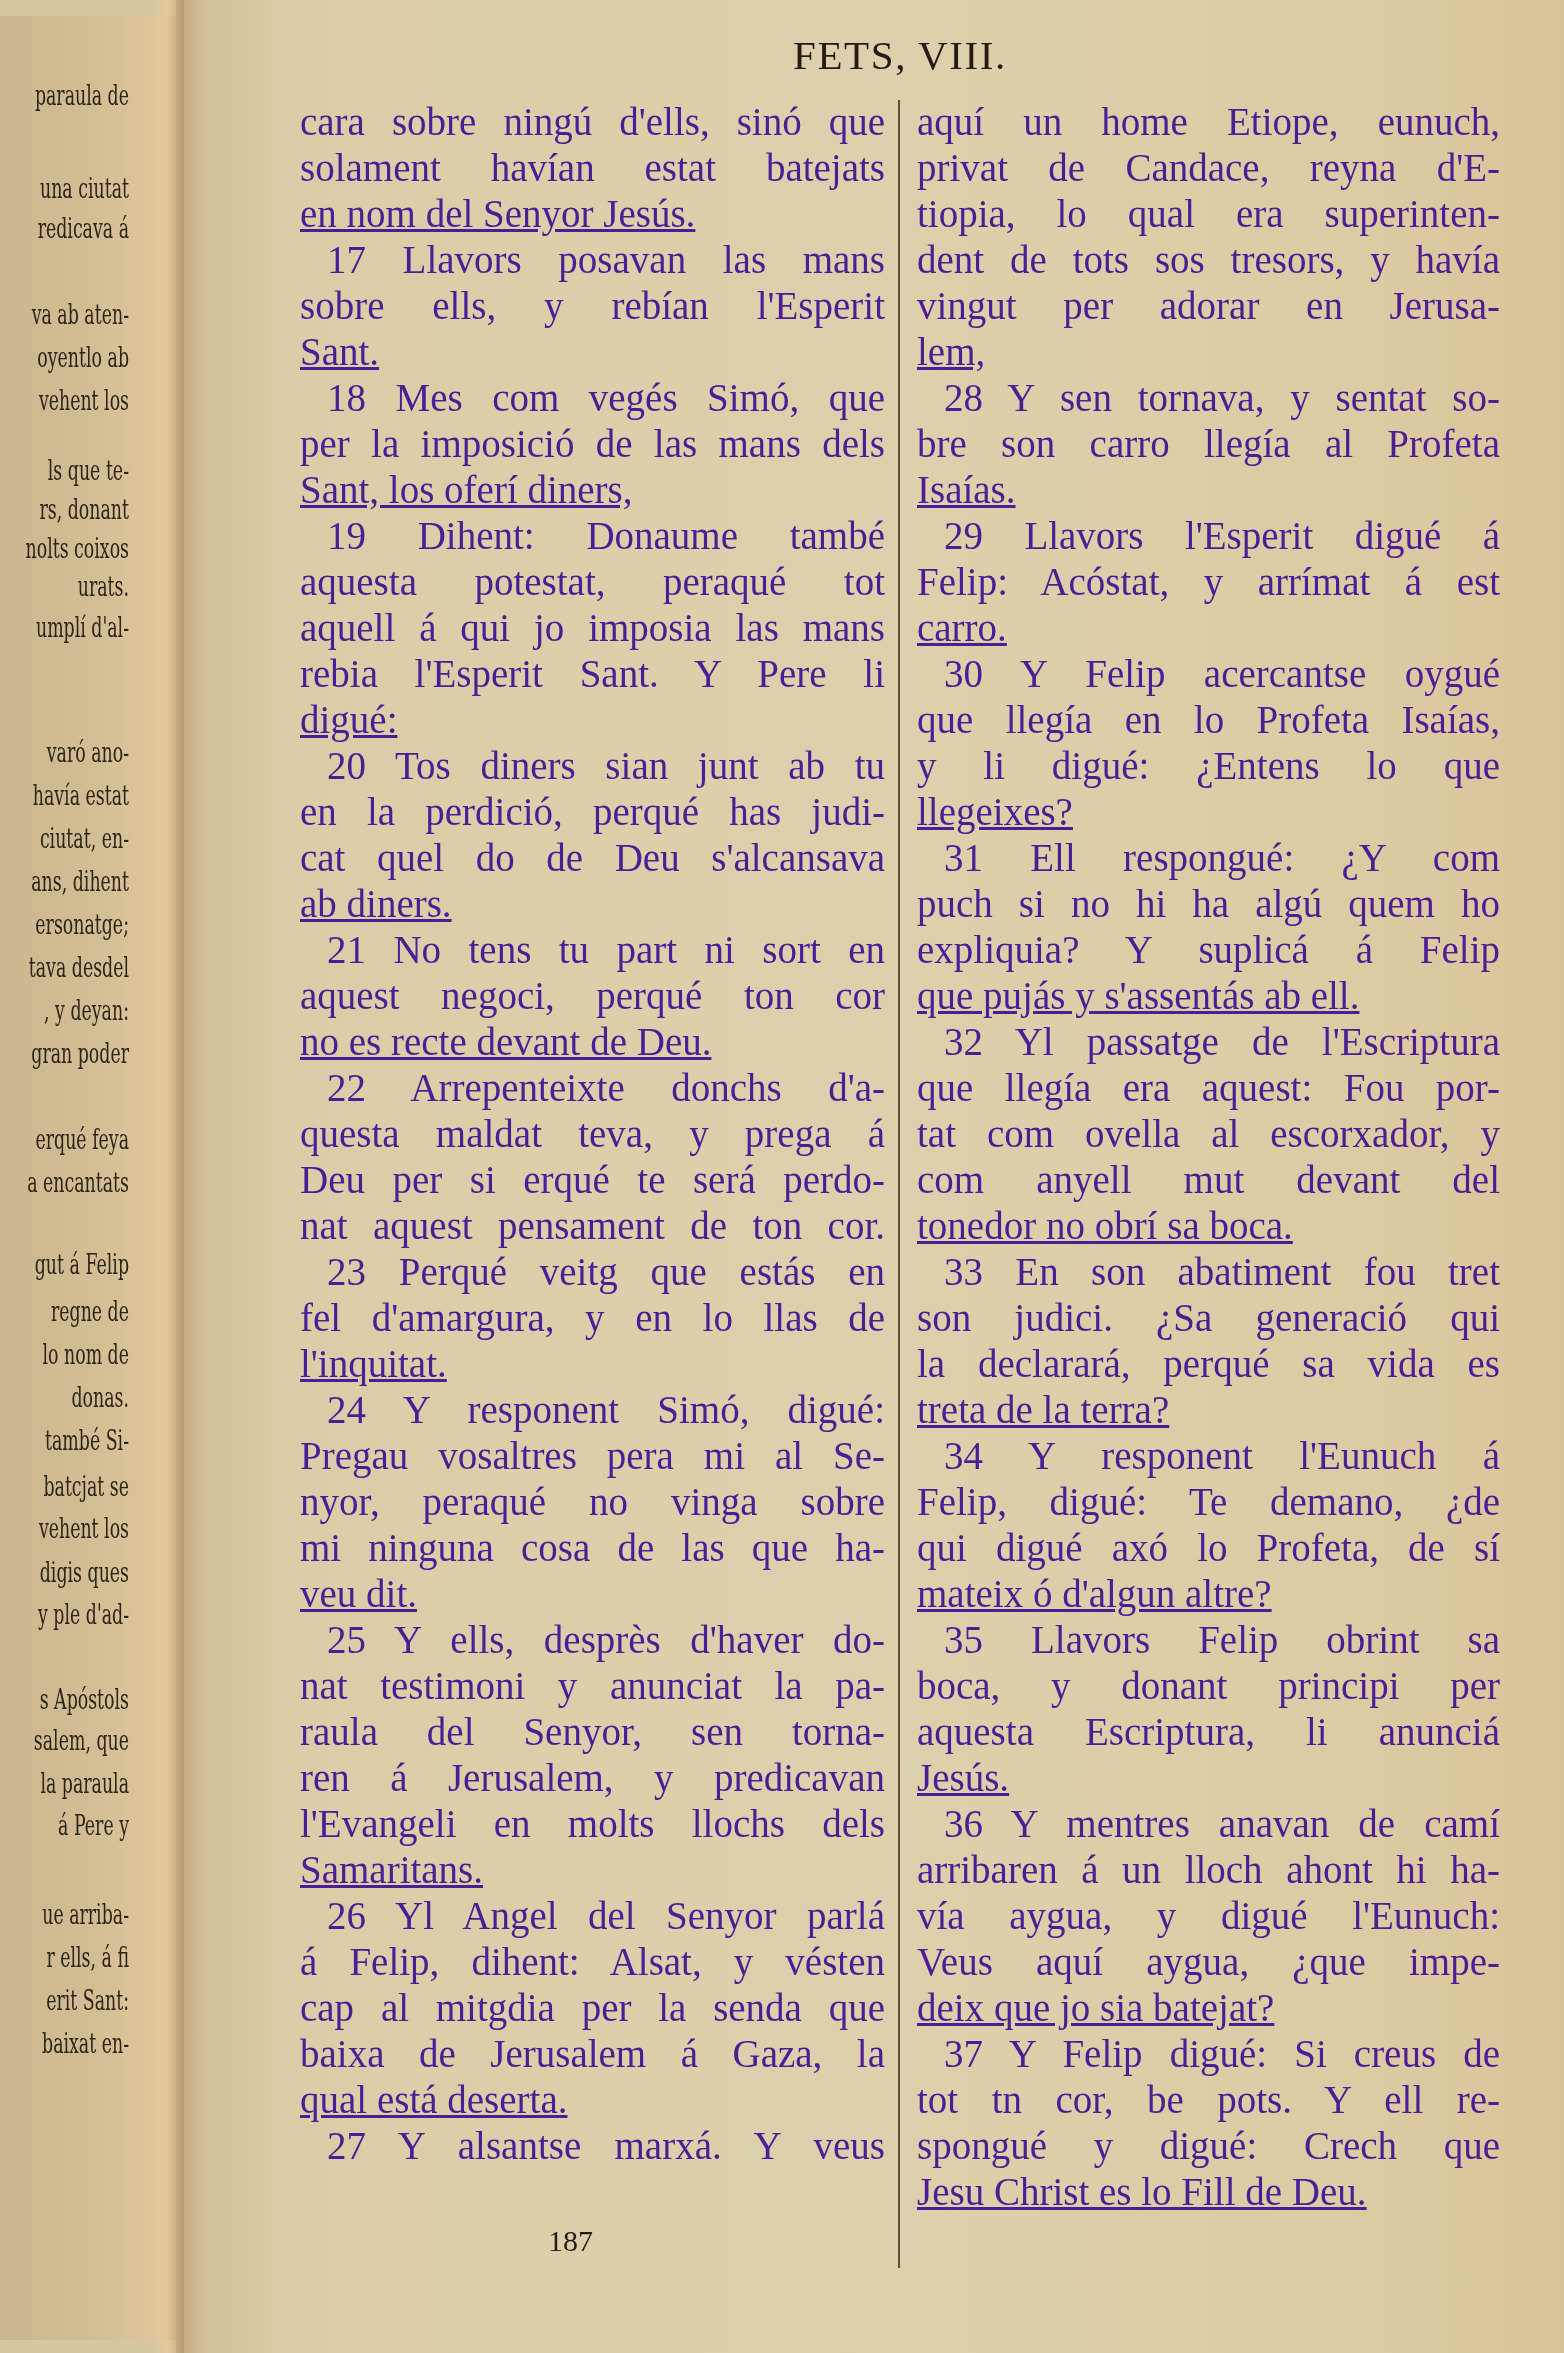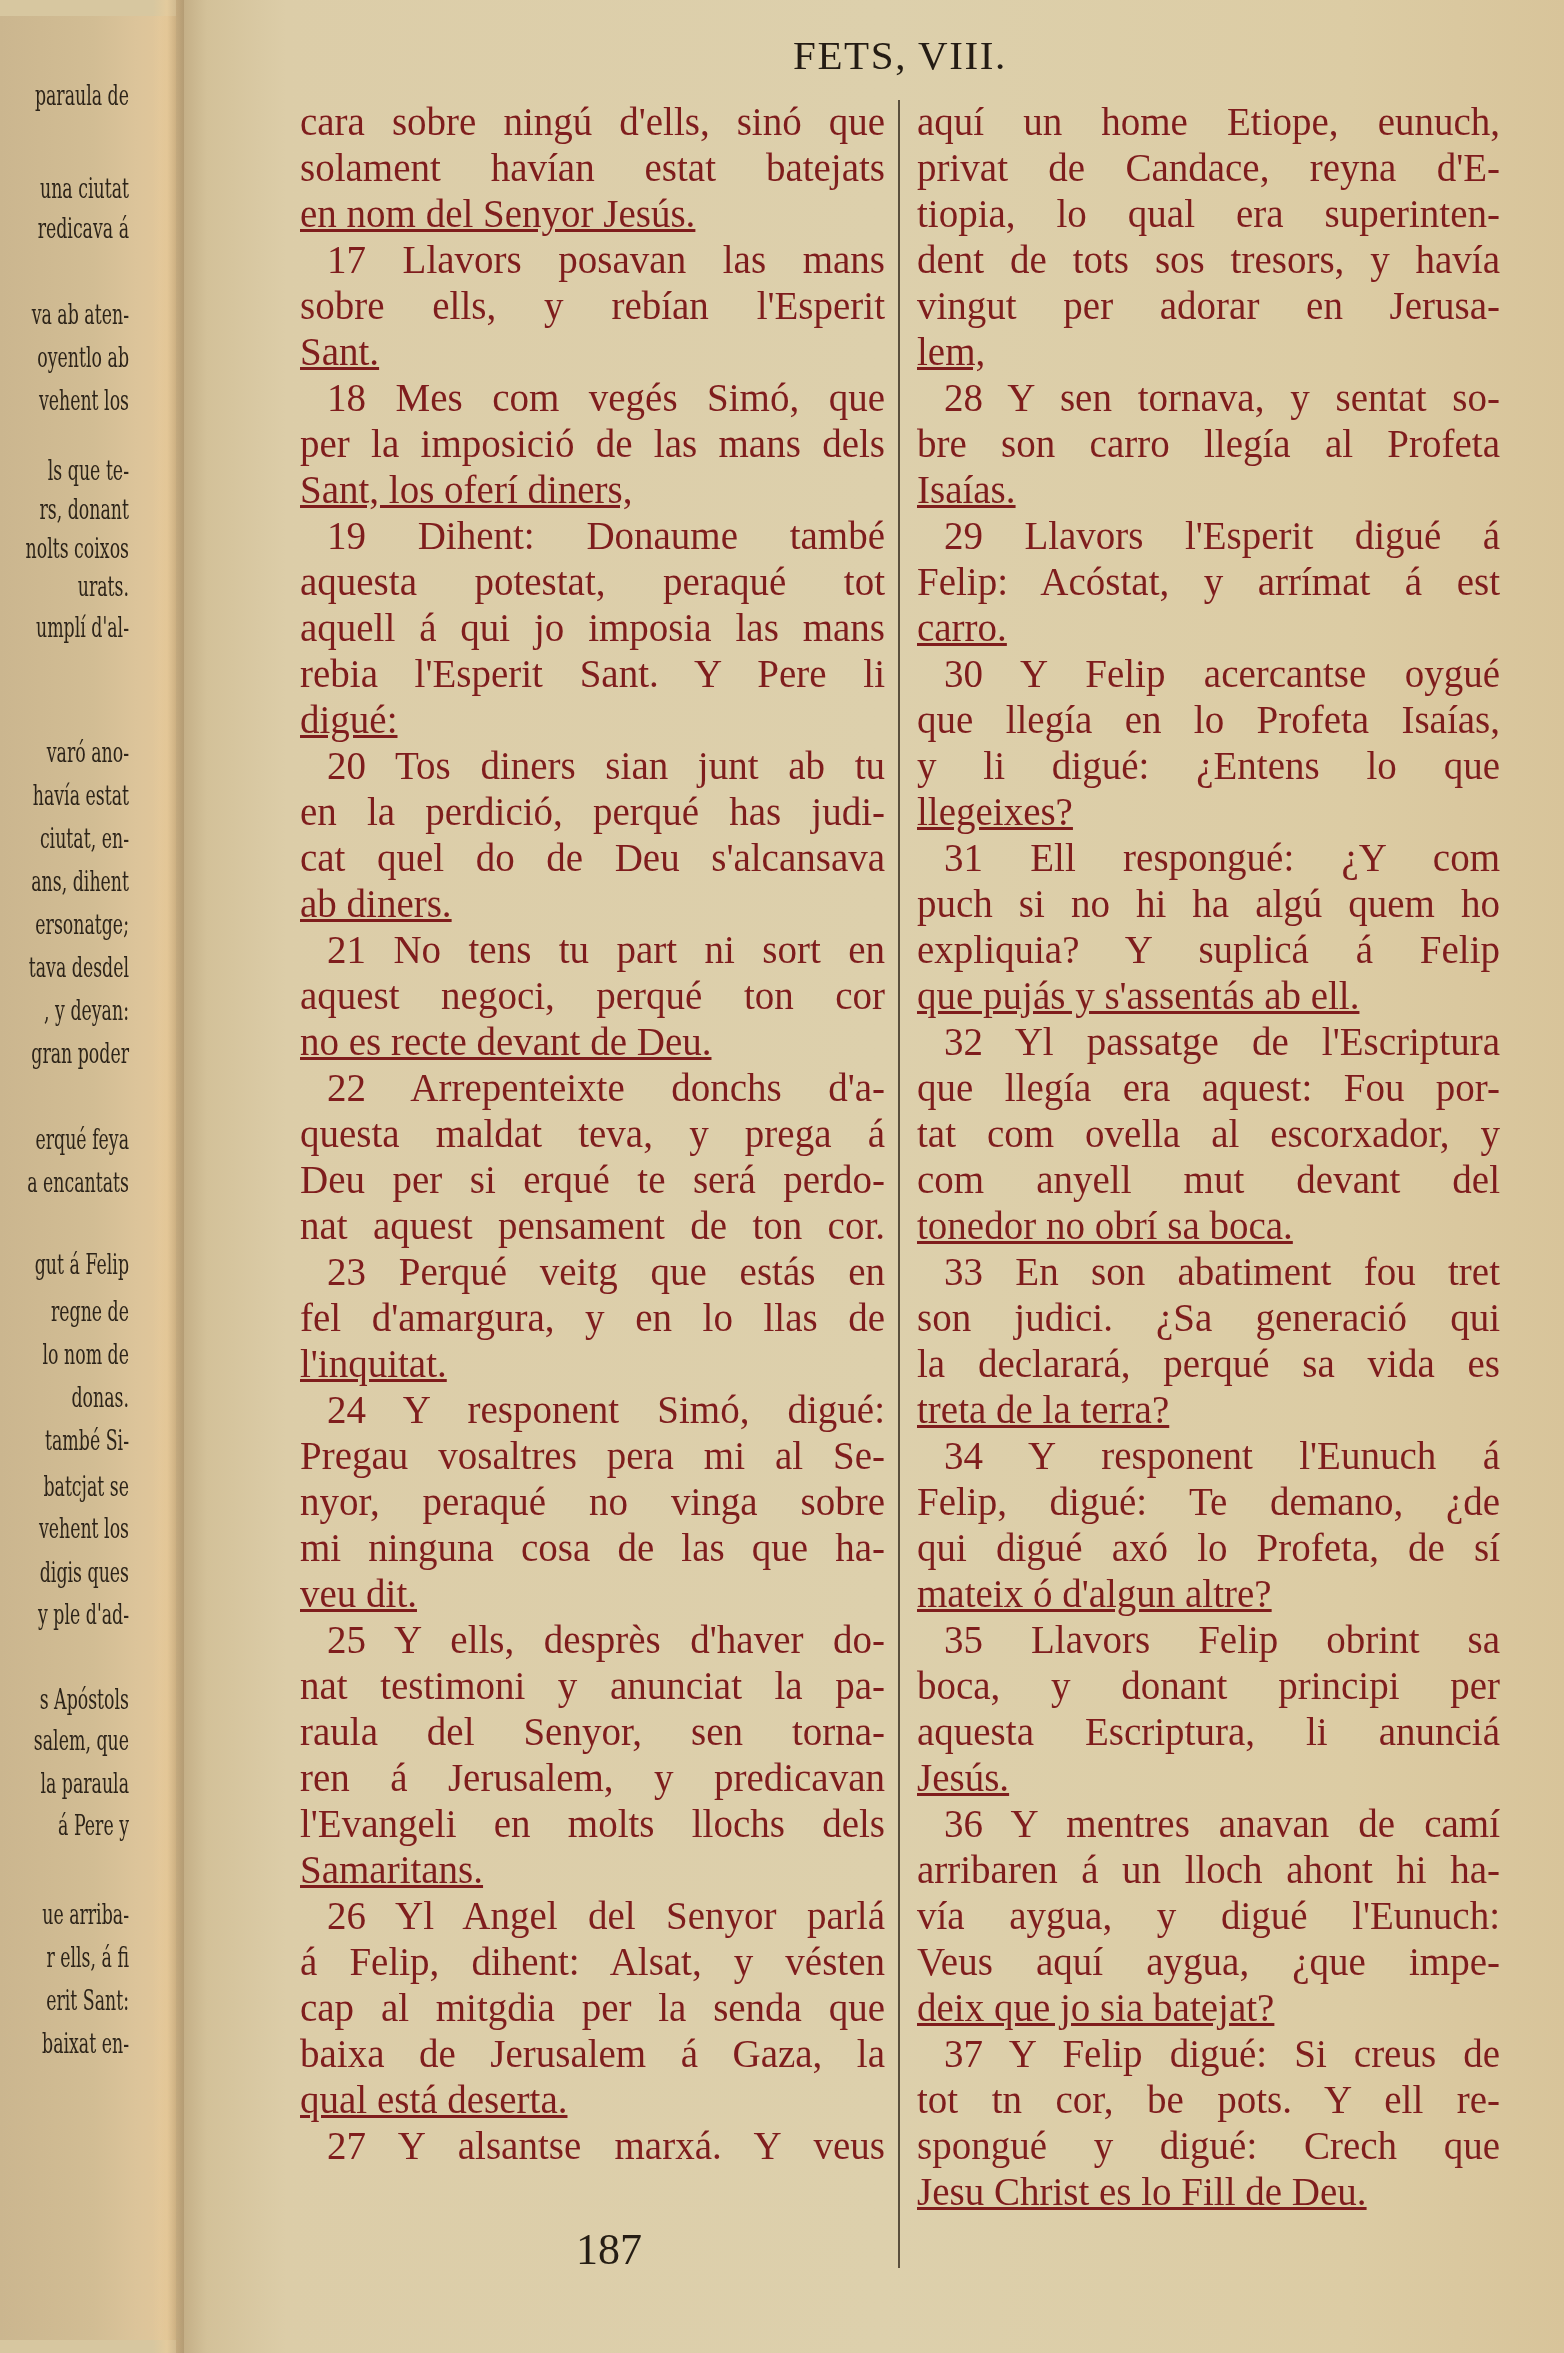--- a/index.html
+++ b/index.html
@@ -31,37 +31,37 @@
   .prev-line { position: absolute; right: 0; white-space: nowrap; }
 
   .running-head {
     position: absolute; top: 31px; left: 775px; width: 250px; text-align: center;
     font-family: "Liberation Serif", serif; font-size: 41px; letter-spacing: 1.6px;
     color: #241c14;
   }
   .column {
     position: absolute; top: 99px; width: 585px;
     font-family: "Liberation Serif", serif; font-size: 39px; line-height: 46px;
-    color: #7f1d1d;
+    color: #4c1d95;
   }
   .col-left { left: 300px; }
   .col-right { left: 917px; width: 583px; }
   .line {
     display: block; white-space: nowrap; text-align: justify;
     text-align-last: justify; height: 46px; overflow: visible;
   }
   .line.last { text-align-last: left; text-decoration: underline; }
   .line.indent { padding-left: 27px; }
   .col-rule {
     position: absolute; left: 898px; top: 100px; width: 1.6px; height: 2168px;
     background: #3a2e22; opacity: 0.8;
   }
   .page-number {
-    position: absolute; top: 2224px; left: 548px; width: 94px; text-align: right;
-    font-family: "Liberation Serif", serif; font-size: 44px; color: #251d14;
+    position: absolute; top: 2224px; left: 548px; width: 94px; text-align: left;
+    font-family: "Liberation Serif", serif; font-size: 30px; color: #251d14;
   }
 </style>
 </head>
 <body>
 
 <div class="prev-page">
   <div class="prev-lines" id="prev-lines">
       <div class="prev-line" style="top: 63px;">paraula de</div>
       <div class="prev-line" style="top: 156px;">una ciutat</div>
       <div class="prev-line" style="top: 196px;">redicava á</div>

